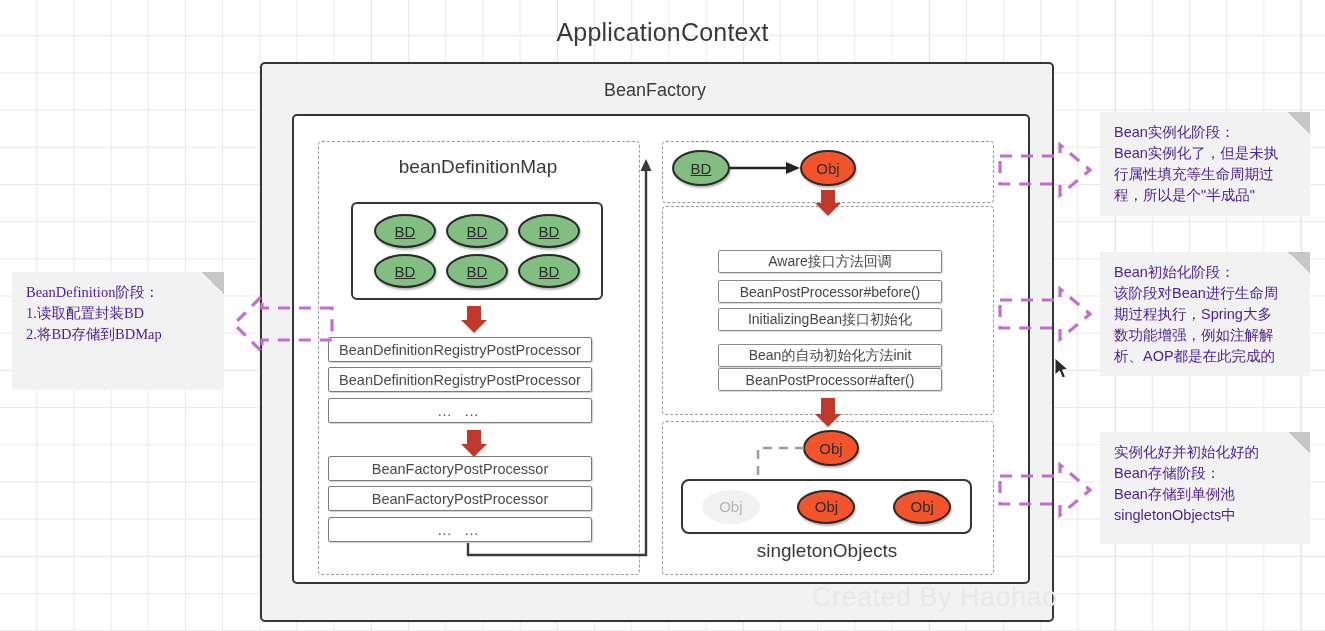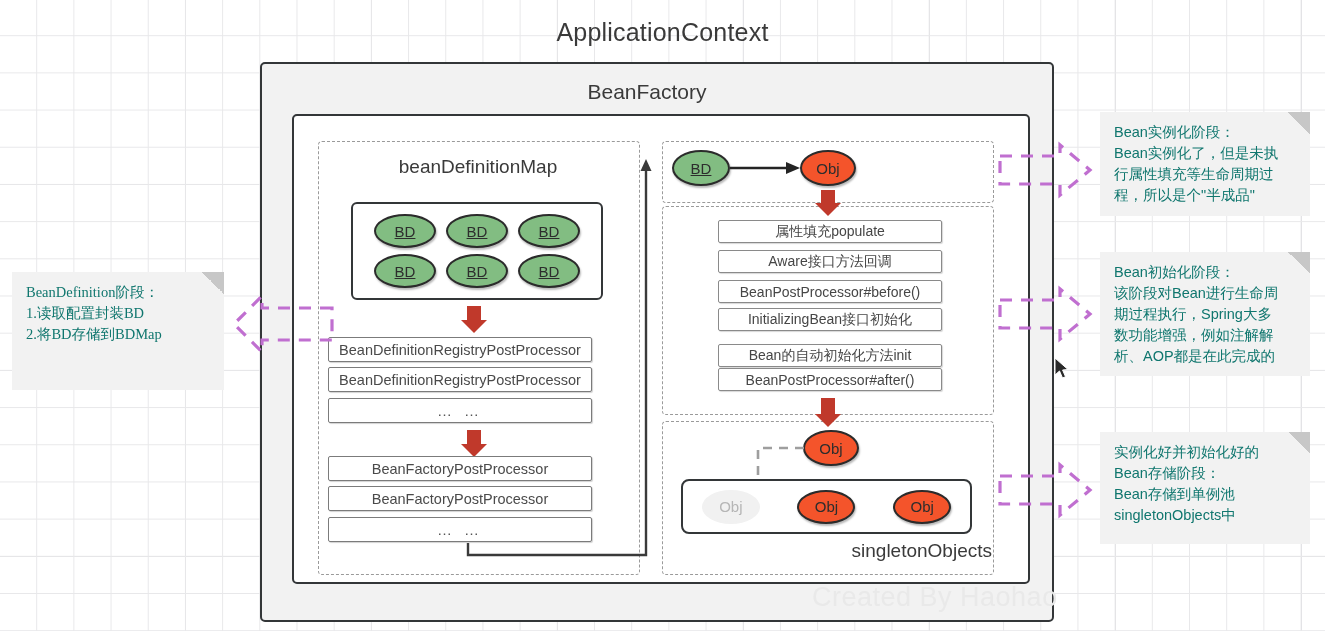--- a/index.html
+++ b/index.html
@@ -22,22 +22,22 @@
     background-position:-1px -2px,-1px -2px,-1px -2px,-1px -2px;
   }
   .abs{position:absolute;}
 
   
   #app-title{
     left:0;top:18px;width:1325px;text-align:center;
     font-size:25px;color:#3a3a3a;letter-spacing:.2px;
   }
   #bf-title{
-    left:252px;top:80px;width:790px;text-align:center;
-    font-size:21px;color:#3a3a3a;
+    left:260px;top:80px;width:790px;text-align:center;
+    font-size:18px;color:#3a3a3a;
   }
 
   
   #beanfactory-box{
     left:260px;top:62px;width:790px;height:556px;
     background:#f2f2f2;border:2.5px solid #333638;border-radius:5px;
   }
   #inner-box{
     left:292px;top:114px;width:734px;height:466px;
     background:#ffffff;border:2.5px solid #333638;border-radius:5px;
@@ -49,21 +49,21 @@
   #zone-instantiate{left:662px;top:141px;width:330px;height:60px;}
   #zone-init{left:662px;top:206px;width:330px;height:207px;}
   #zone-singleton{left:662px;top:421px;width:330px;height:152px;}
 
   
   #bdmap-title{
     left:318px;top:156px;width:320px;text-align:center;
     font-size:19px;color:#3a3a3a;
   }
   #singleton-title{
-    left:662px;top:540px;width:330px;text-align:right;
+    left:662px;top:540px;width:330px;text-align:center;
     font-size:19px;color:#3a3a3a;
   }
 
   
   #bd-pool{
     left:351px;top:202px;width:252px;height:98px;
     background:#ffffff;border:2.5px solid #333638;border-radius:6px;
     display:flex;flex-wrap:wrap;align-content:center;justify-content:center;
     gap:6px 10px;padding:4px 0;box-sizing:border-box;
   }
@@ -112,21 +112,21 @@
   }
   .redarrow .head{
     width:0;height:0;margin:0 auto;
     border-left:13px solid transparent;border-right:13px solid transparent;
     border-top:13px solid #c0392b;
   }
 
   
   .note{
     background:#f2f2f2;
-    font-size:14.5px;line-height:21px;color:#0f766e;
+    font-size:14.5px;line-height:21px;color:#4c1d95;
     padding:10px 12px 10px 14px;box-sizing:border-box;
     position:absolute;
   }
   .note .fold{
     position:absolute;right:0;top:0;width:22px;height:22px;
     background:linear-gradient(225deg,#c7c7c7 0 50%,transparent 50%);
   }
   #note-bd{left:12px;top:272px;width:212px;height:118px;font-family:Liberation Serif, serif;}
   #note-instantiate{left:1100px;top:112px;width:210px;height:104px;}
   #note-init{left:1100px;top:252px;width:210px;height:124px;}
@@ -201,21 +201,20 @@
     <polygon points="70,8 56,2 56,14" fill="#242424"></polygon>
   </svg>
 
   <div class="abs ell obj" style="left:800px;top:150px;width:56px;height:36px;">Obj</div>
 
   <div class="abs redarrow" style="left:815px;top:190px;">
     <div class="shaft" style="height:13px;"></div>
     <div class="head"></div>
   </div>
 
-  <div class="abs srow" style="top:220px;">属性填充populate</div>
   <div class="abs srow" style="top:250px;">Aware接口方法回调</div>
   <div class="abs srow" style="top:308px;">InitializingBean接口初始化</div>
   <div class="abs srow" style="top:280px;">BeanPostProcessor#before()</div>
   <div class="abs srow" style="top:344px;text-align:center;">Bean的自动初始化方法init</div>
   <div class="abs srow" style="top:368px;">BeanPostProcessor#after()</div>
 
   <div class="abs redarrow" style="left:815px;top:398px;">
     <div class="shaft" style="height:16px;"></div>
     <div class="head"></div>
   </div>

